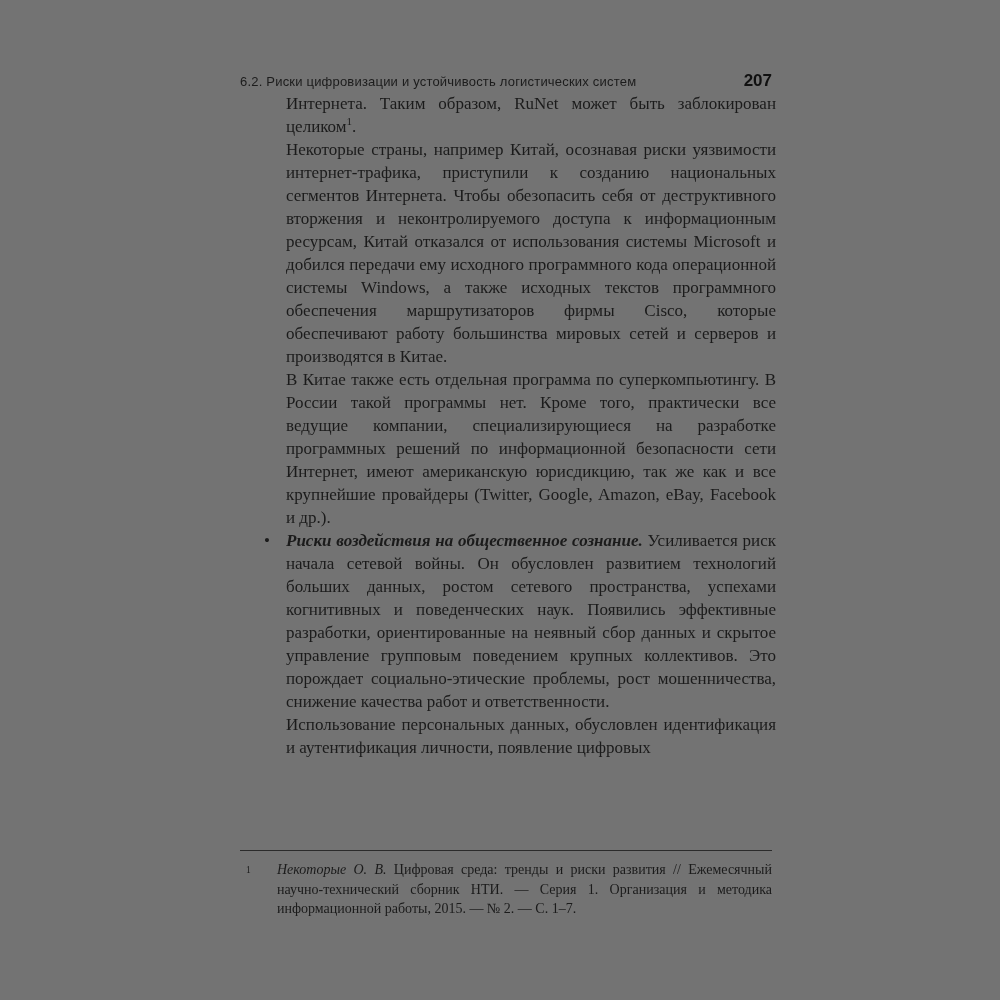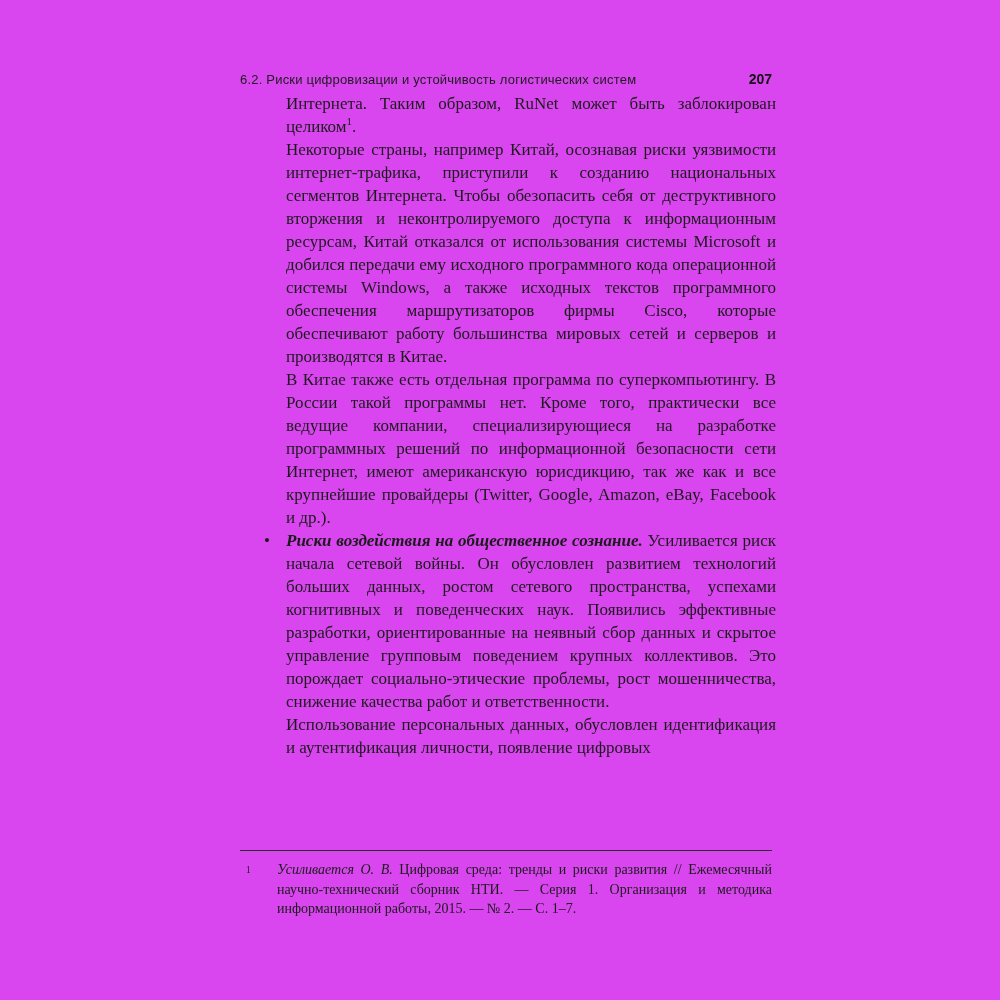--- a/index.html
+++ b/index.html
@@ -2,42 +2,42 @@
 <html lang="ru"><head>
   <meta charset="utf-8">
   <title>Book page</title>
   <style>
     * { margin: 0; padding: 0; box-sizing: border-box; }
     html, body { background: #ffffff; }
     .page {
       position: relative;
       width: 1000px;
       height: 1000px;
-      background: #d946ef;
+      background: #737373;
       color: #1b1b1b;
       font-family: "Liberation Serif", "DejaVu Serif", serif;
       overflow: hidden;
     }
     .running-head {
       position: absolute;
       left: 240px;
       top: 71px;
       width: 532px;
       display: flex;
       justify-content: space-between;
       align-items: baseline;
       font-family: "Liberation Sans", "DejaVu Sans", sans-serif;
     }
     .rh-title {
       font-size: 13px;
       letter-spacing: 0.2px;
       color: #1c1c1c;
     }
     .rh-page {
-      font-size: 14px;
+      font-size: 17px;
       font-weight: 700;
       color: #111111;
     }
     .body-text {
       position: absolute;
       left: 286px;
       top: 92px;
       width: 490px;
       font-size: 17px;
       line-height: 23px;
@@ -102,16 +102,16 @@
   <main class="body-text">
     <p class="para"><span>Интернета. Таким образом, RuNet может быть заблокирован целиком</span><sup class="fn-ref">1</sup><span>.</span></p>
     <p class="para">Некоторые страны, например Китай, осознавая риски уязвимости интернет-трафика, приступили к созданию национальных сегментов Интернета. Чтобы обезопасить себя от деструктивного вторжения и неконтролируемого доступа к информационным ресурсам, Китай отказался от использования системы Microsoft и добился передачи ему исходного программного кода операционной системы Windows, а также исходных текстов программного обеспечения маршрутизаторов фирмы Cisco, которые обеспечивают работу большинства мировых сетей и серверов и производятся в Китае.</p>
     <p class="para">В Китае также есть отдельная программа по суперкомпьютингу. В России такой программы нет. Кроме того, практически все ведущие компании, специализирующиеся на разработке программных решений по информационной безопасности сети Интернет, имеют американскую юрисдикцию, так же как и все крупнейшие провайдеры (Twitter, Google, Amazon, eBay, Facebook и др.).</p>
     <p class="para bullet"><span class="bullet-marker">•</span><strong class="bullet-lead">Риски воздействия на общественное сознание.</strong><span> Усиливается риск начала сетевой войны. Он обусловлен развитием технологий больших данных, ростом сетевого пространства, успехами когнитивных и поведенческих наук. Появились эффективные разработки, ориентированные на неявный сбор данных и скрытое управление групповым поведением крупных коллективов. Это порождает социально-этические проблемы, рост мошенничества, снижение качества работ и ответственности.</span></p>
     <p class="para">Использование персональных данных, обусловлен идентификация и аутентификация личности, появление цифровых</p>
   </main>
 
   <footer class="footnote">
     <div class="fn-rule"></div>
-    <p class="fn-text"><sup class="fn-marker">1</sup><em class="fn-author">Усиливается О. В.</em><span> Цифровая среда: тренды и риски развития // Ежемесячный научно-технический сборник НТИ. — Серия 1. Организация и методика информационной работы, 2015. — № 2. — С. 1–7.</span></p>
+    <p class="fn-text"><sup class="fn-marker">1</sup><em class="fn-author">Некоторые О. В.</em><span> Цифровая среда: тренды и риски развития // Ежемесячный научно-технический сборник НТИ. — Серия 1. Организация и методика информационной работы, 2015. — № 2. — С. 1–7.</span></p>
   </footer>
 
 </div>
 
 </body></html>

